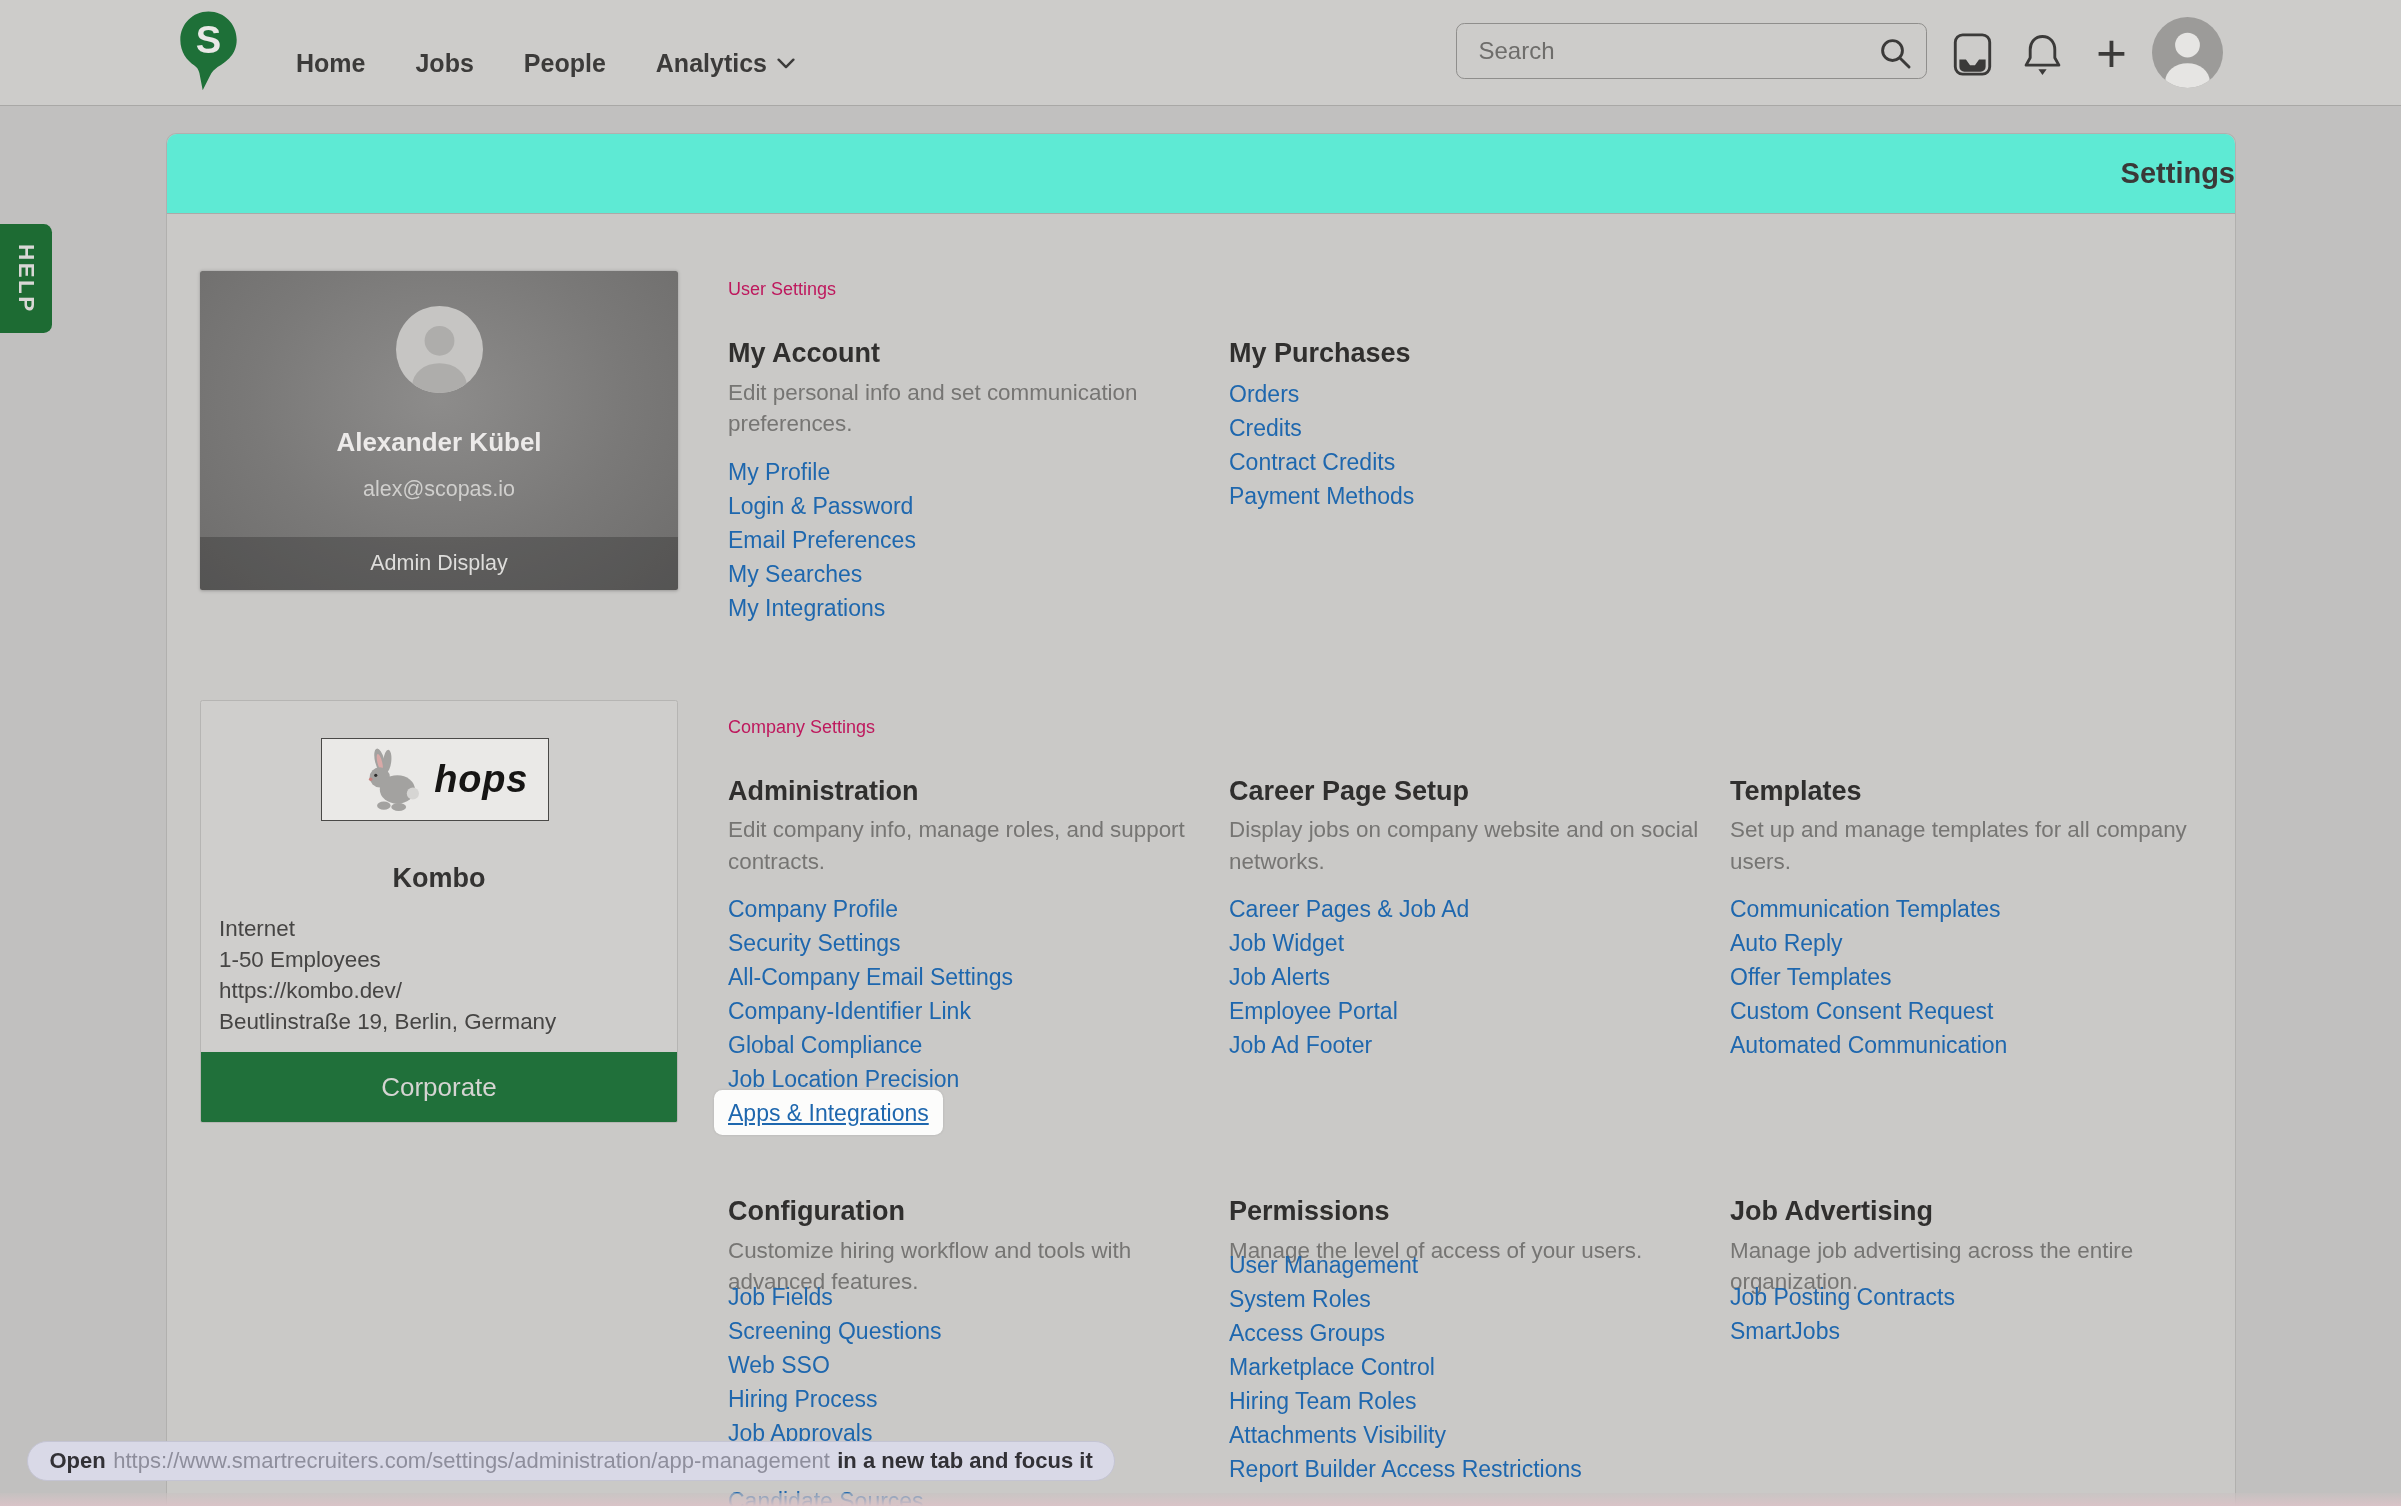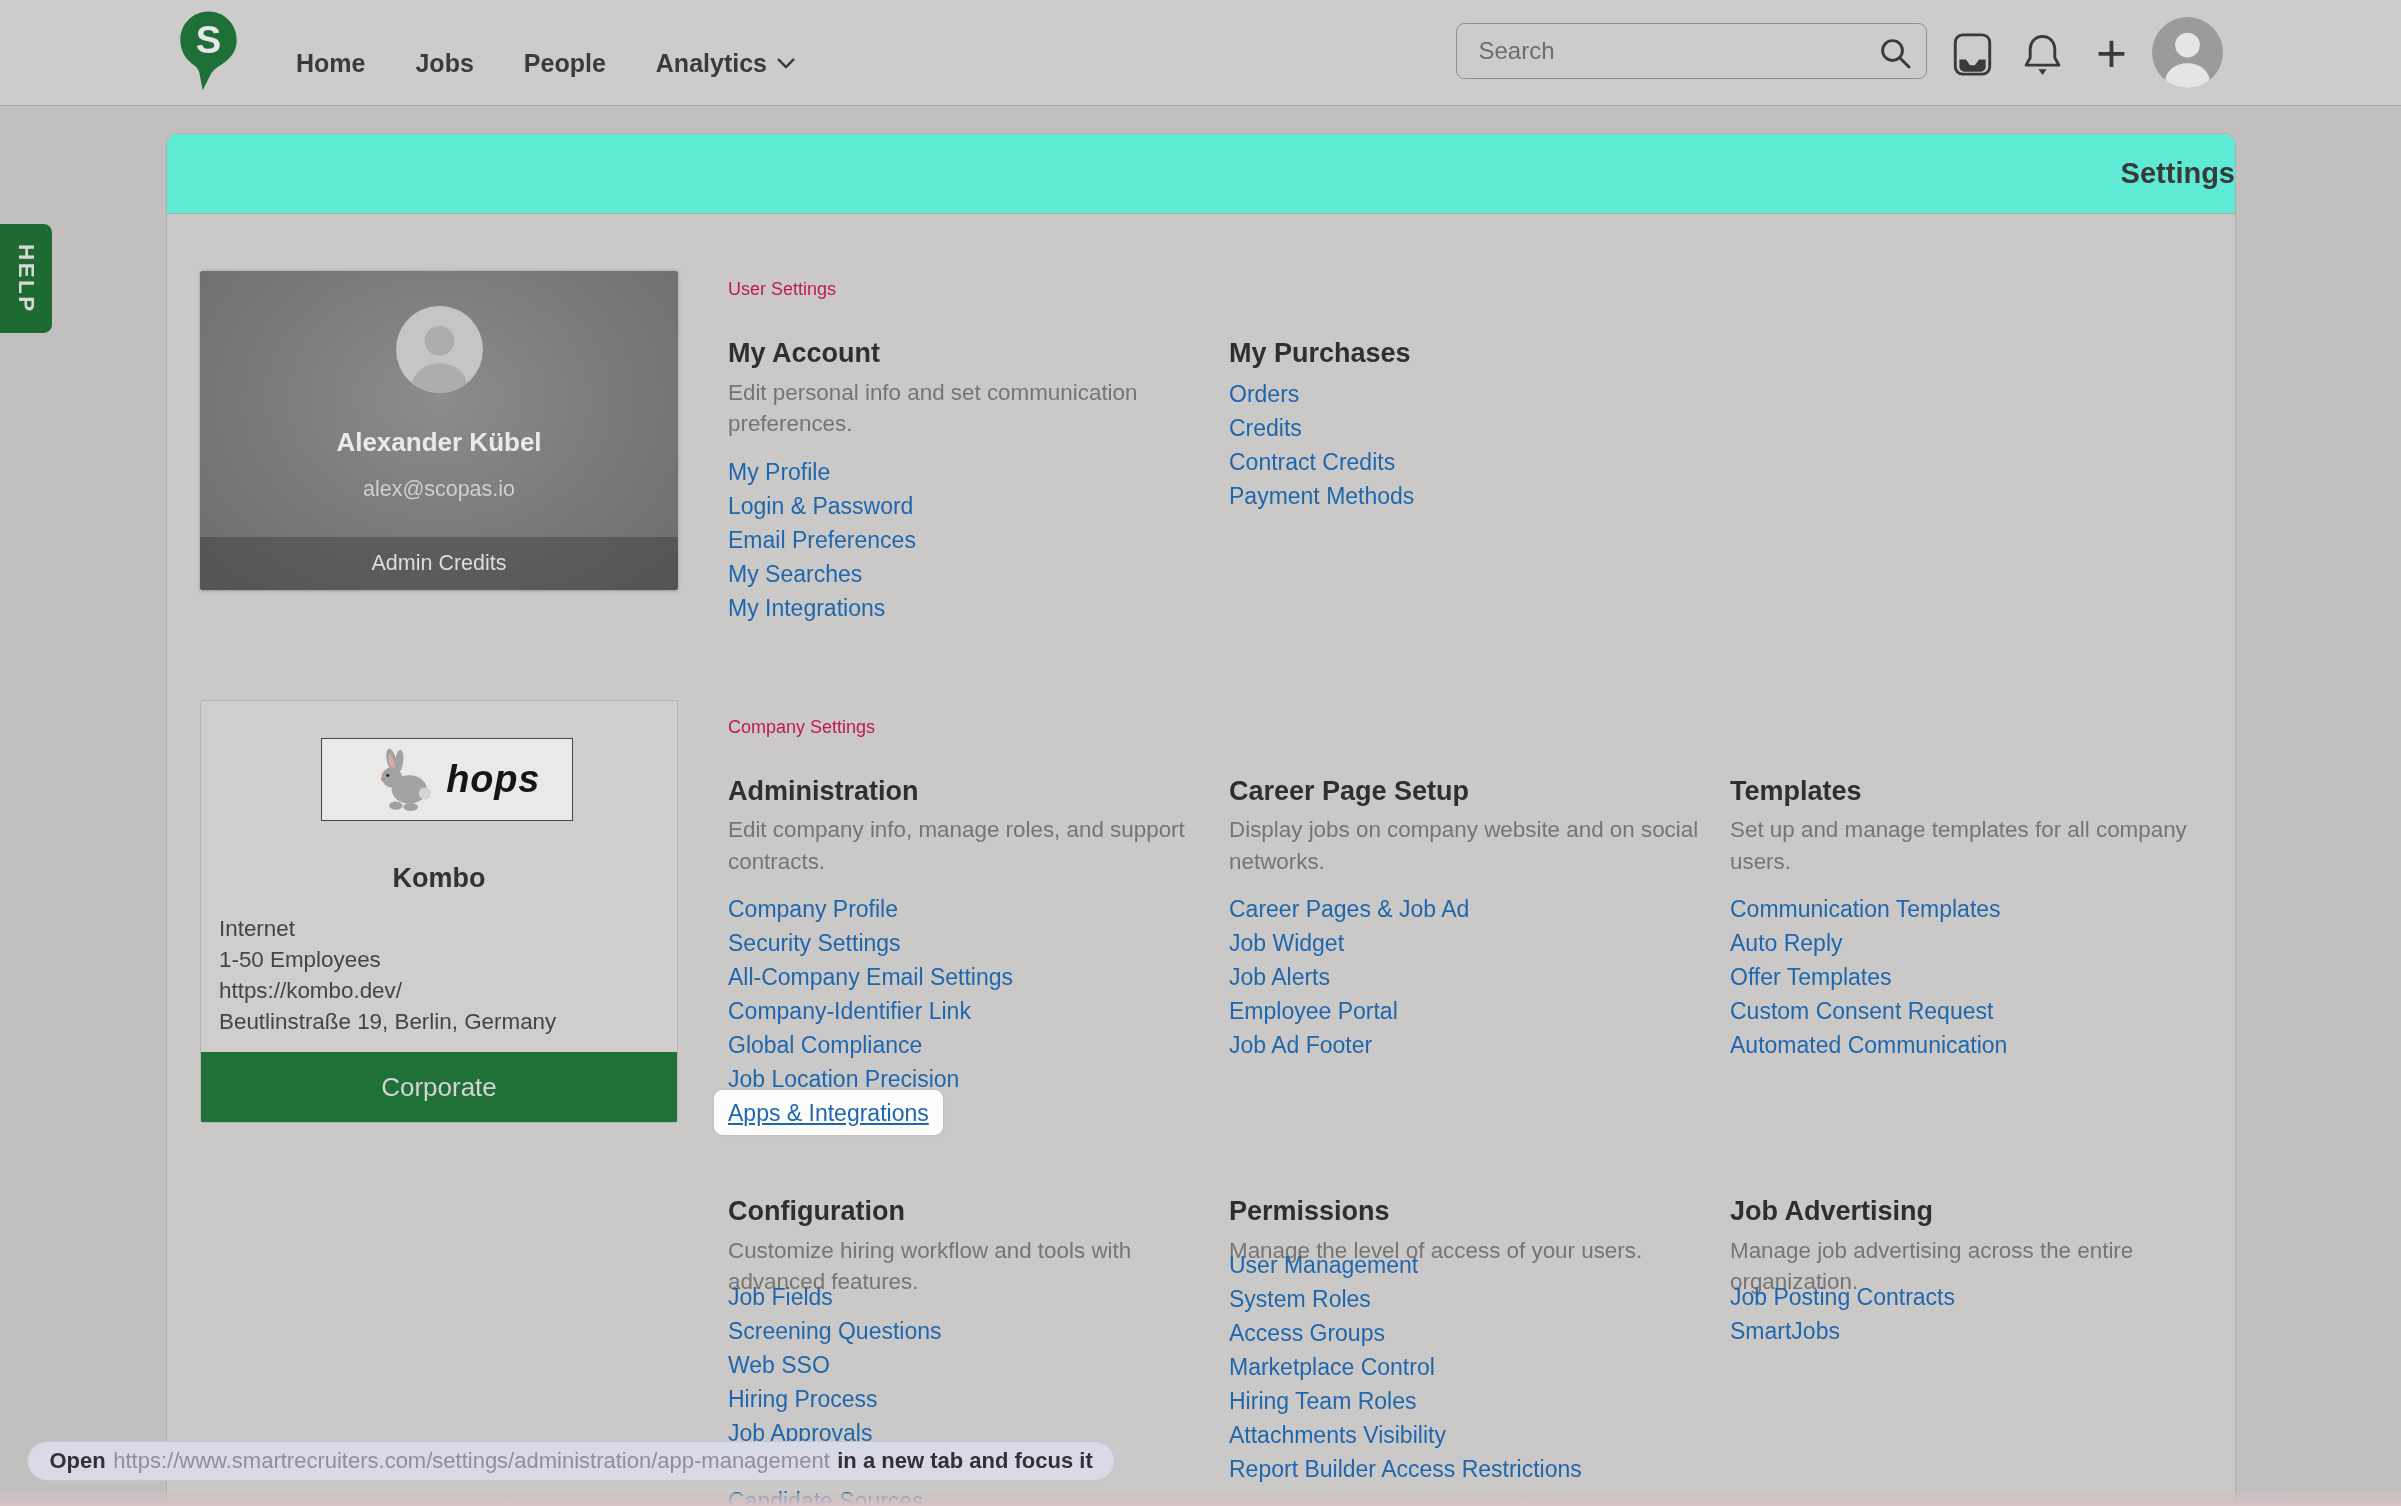--- a/index.html
+++ b/index.html
@@ -84,21 +84,21 @@
     position:absolute; left:0; right:0; bottom:0; height:53px;
     background:rgba(30,30,30,.30); display:flex; align-items:center; justify-content:center;
     font-size:21.5px; color:#deddDB; color:#dedddb;
   }
   
   .company-card {
     position:absolute; left:33px; top:566px; width:478px; height:423px;
     background:#cfcecc; border:0.8px solid #b6b5b3; border-radius:2.5px; overflow:hidden;
   }
   .logo-box {
-    position:absolute; left:120px; top:37px; width:252px; height:83px;
+    position:absolute; left:120px; top:37px; width:228px; height:83px;
     background:#eae9e7; border:1.7px solid #4a4947;
     display:flex; align-items:center; justify-content:center; gap:11.6px;
   }
   .hops-text { font-size:38px; font-weight:800; font-style:italic; color:#161514; letter-spacing:0.8px; }
   .cname {
     position:absolute; left:0; right:0; top:162px; text-align:center;
     font-size:27px; font-weight:700; color:#343332;
   }
   .cdetails {
     position:absolute; left:18px; top:212px; font-size:22.4px; color:#464544; line-height:31px;
@@ -227,21 +227,21 @@
           </defs>
         <circle cx="52.5" cy="52.5" r="52.5" fill="#c6c5c3"></circle>
         <g clip-path="url(#ucclip)">
           <circle cx="52.5" cy="42" r="18" fill="#aeadab"></circle>
           <ellipse cx="52.5" cy="96" rx="33" ry="27" fill="#aeadab"></ellipse>
         </g>
       </svg>
     </div>
     <div class="uname">Alexander Kübel</div>
     <div class="uemail">alex@scopas.io</div>
-    <div class="ubadge">Admin Credits</div>
+    <div class="ubadge">Admin Display</div>
   </div>
 
   <div class="company-card">
     <div class="logo-box">
       <svg width="81" height="68" viewBox="0 0 120 100">
         <ellipse cx="56" cy="22" rx="7" ry="19" transform="rotate(-14 56 22)" fill="#a3a2a0"></ellipse>
         <ellipse cx="56" cy="24" rx="3.5" ry="13" transform="rotate(-14 56 24)" fill="#d9a9a7"></ellipse>
         <ellipse cx="67" cy="22" rx="6" ry="17" transform="rotate(6 67 22)" fill="#a3a2a0"></ellipse>
         <circle cx="56" cy="46" r="15" fill="#a3a2a0"></circle>
         <ellipse cx="82" cy="64" rx="26" ry="21" fill="#a3a2a0"></ellipse>

